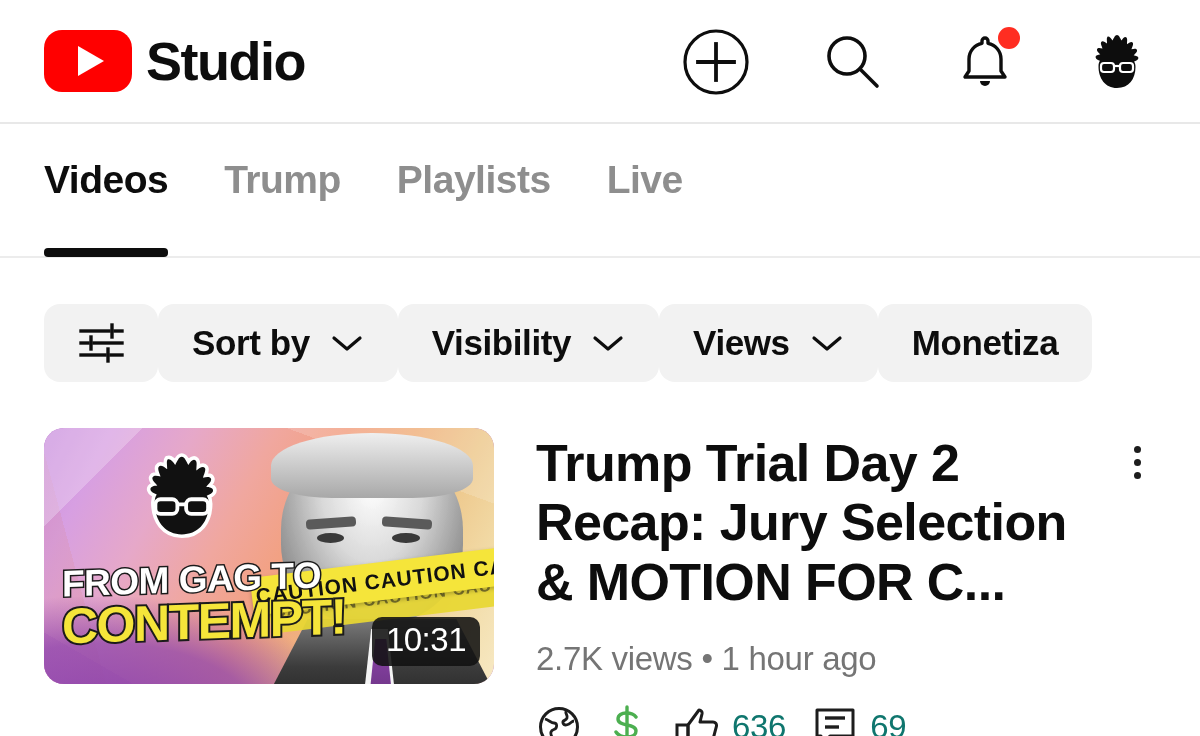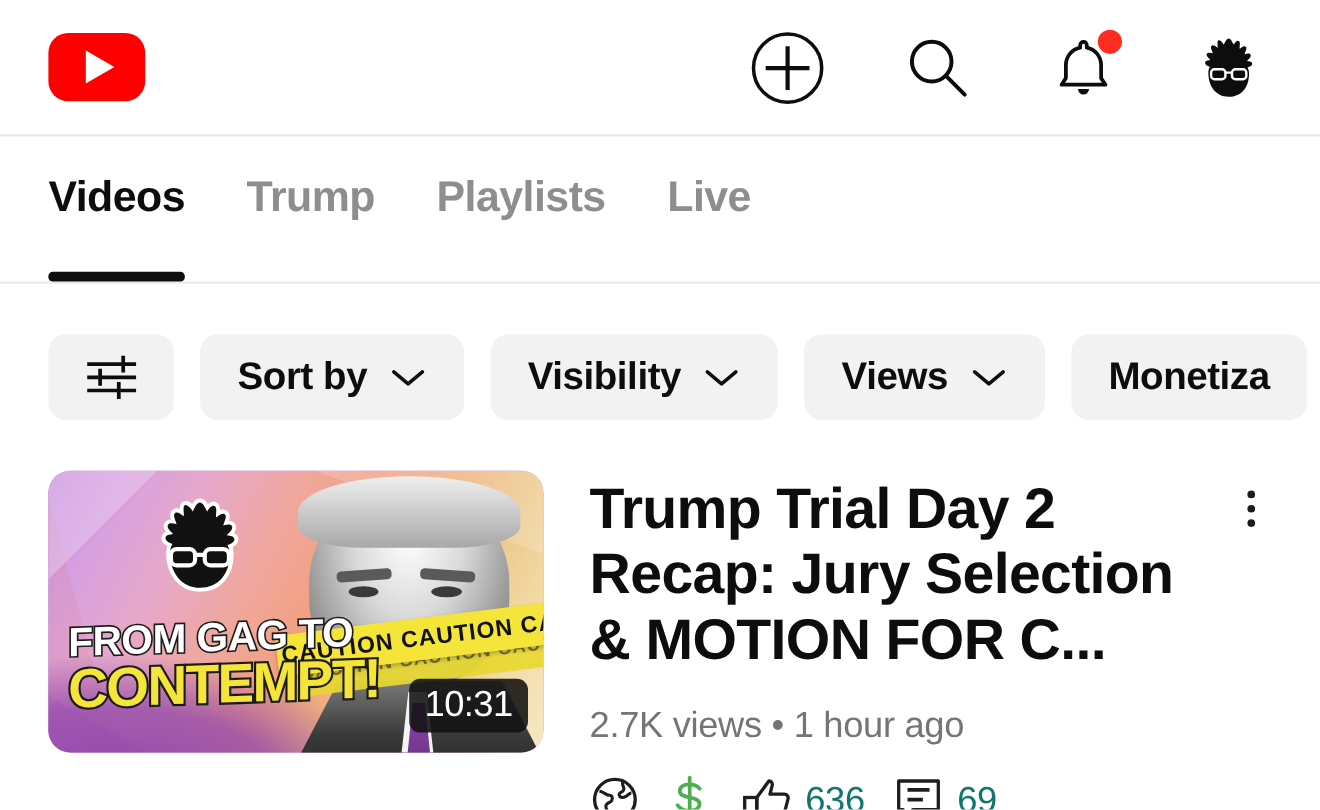--- a/index.html
+++ b/index.html
@@ -90,21 +90,21 @@
     cursor: pointer;
   }
 
   
   .tabs-bar {
     position: relative;
     height: 134px;
     box-sizing: border-box;
     border-bottom: 2px solid #ececec;
     display: flex;
-    align-items: center;
+    align-items: flex-start;
     padding-left: 44px;
     padding-top: 36px;
     gap: 56px;
   }
   .tab {
     font-size: 39px;
     font-weight: 700;
     color: #8e8e8e;
     letter-spacing: -0.5px;
     cursor: pointer;
@@ -126,21 +126,20 @@
     background: #0d0d0d;
     border-radius: 4px;
   }
 
   
   .chips {
     display: flex;
     align-items: center;
     padding-left: 44px;
     padding-top: 46px;
-    gap: 24px;
   }
   .chip {
     background: #f2f2f2;
     border-radius: 16px;
     height: 78px;
     box-sizing: border-box;
     display: flex;
     align-items: center;
     gap: 20px;
     padding: 0 34px;
@@ -442,20 +441,21 @@
 </style>
 </head>
 <body>
 
 <div class="header">
 
   <div class="brand">
     <span class="yt-logo">
       <span class="tri"></span>
     </span>
+    <span class="brand-word">Studio</span>
   </div>
 
   <div class="header-actions">
 
     <span class="hicon">
       <svg width="68" height="68" viewBox="0 0 68 68" aria-hidden="true">
         <circle cx="34" cy="34" r="31" fill="none" stroke="#0d0d0d" stroke-width="3.2"></circle>
         <line x1="34" y1="16" x2="34" y2="52" stroke="#0d0d0d" stroke-width="3.8" stroke-linecap="square"></line>
         <line x1="16" y1="34" x2="52" y2="34" stroke="#0d0d0d" stroke-width="3.8" stroke-linecap="square"></line>
       </svg>

